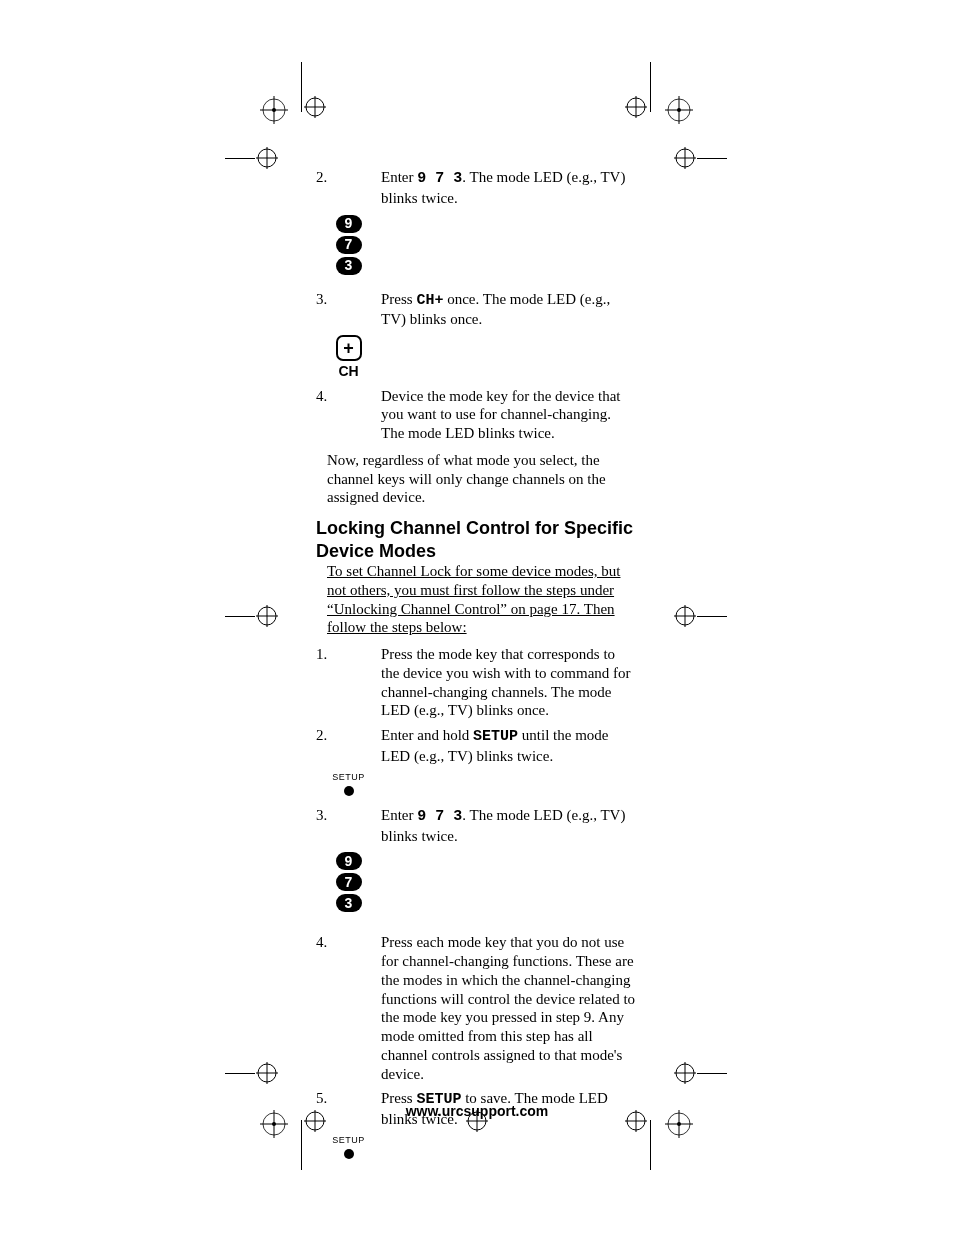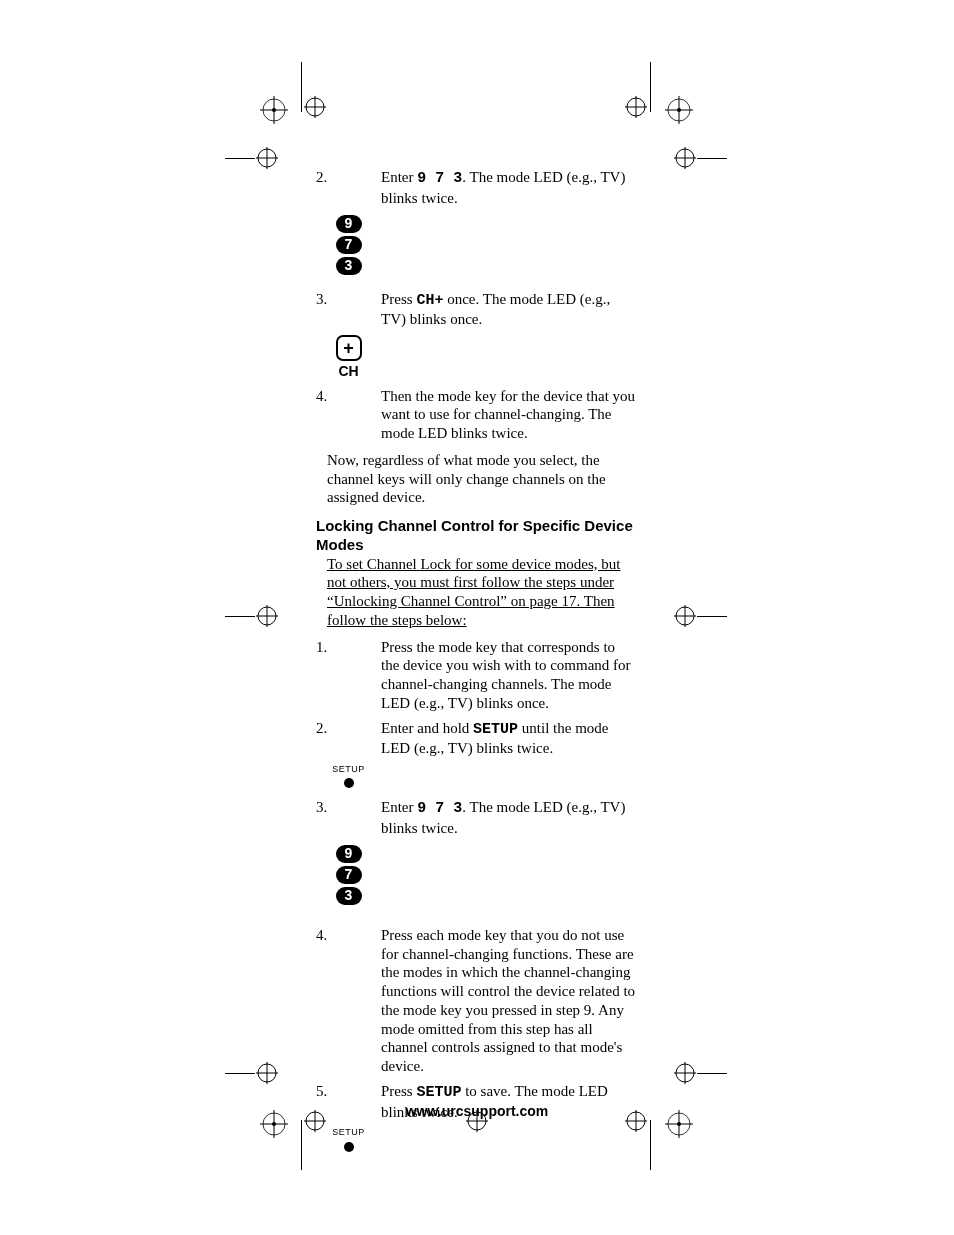--- a/index.html
+++ b/index.html
@@ -83,21 +83,21 @@
     background: #000;
     border-radius: 50%;
     margin-top: 2px;
   }
   .para {
     margin: 8px 11px;
   }
   .heading {
     font-family: Arial, Helvetica, sans-serif;
     font-weight: bold;
-    font-size: 15px;
+    font-size: 18px;
     margin-top: 10px;
   }
   .bold-sans {
     font-family: Liberation Mono, monospace;
     font-weight: bold;
   }
   .footer {
     position: absolute;
     bottom: 115px;
     left: 0;
@@ -270,21 +270,21 @@
   <div class="step-row">
     <div class="step-icon">
       <div class="ch-btn">+</div>
       <div class="ch-label">CH</div>
     </div>
     <div class="step-body"></div>
   </div>
 
   <div class="step-row" style="margin-top:6px;">
     <div class="step-num">4.</div>
-    <div class="step-body">Then the mode key for the device that you want to use for channel-changing.  The mode LED blinks twice.</div>
+    <div class="step-body">Device the mode key for the device that you want to use for channel-changing.  The mode LED blinks twice.</div>
   </div>
 
   <div class="para">Now, regardless of what mode you select, the channel keys will only change channels on the assigned device.</div>
 
   <div class="heading">Locking Channel Control for Specific Device Modes</div>
 
   <div class="para" style="margin-top:0;text-decoration:underline;">To set Channel Lock for some device modes, but not others, you must first follow the steps under “Unlocking Channel Control” on page 17. Then follow the steps below:</div>
 
   <div class="step-row">
     <div class="step-num">1.</div>

